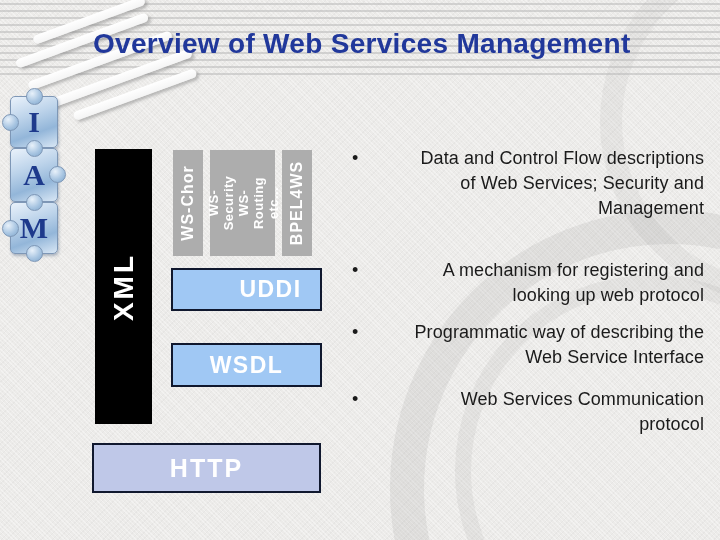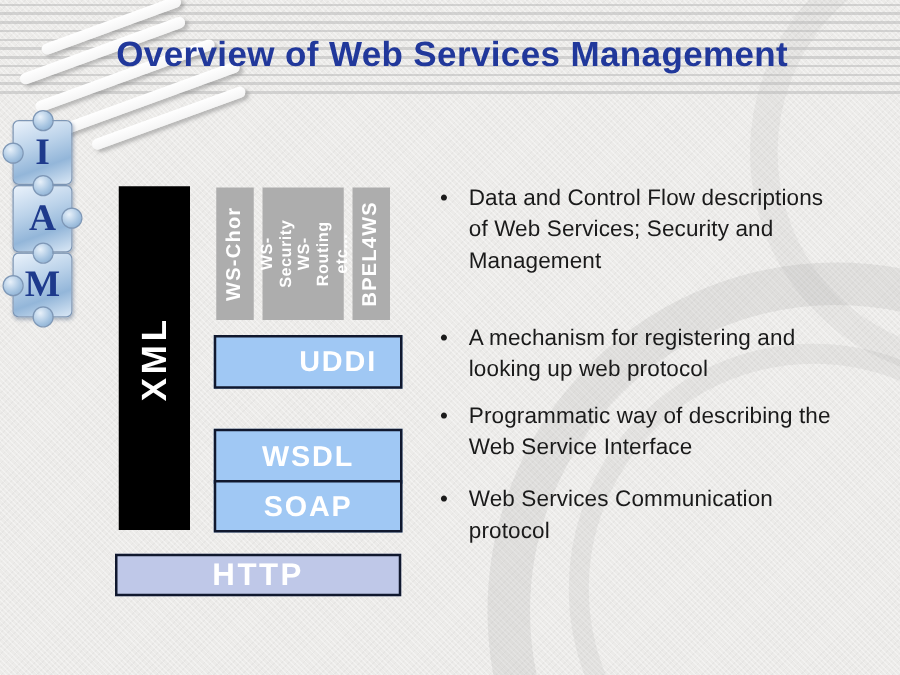--- a/index.html
+++ b/index.html
@@ -103,33 +103,33 @@
     background:#a0c8f4; border:2px solid #10182e;
     display:flex; align-items:center; justify-content:center;
     color:#fff; font-weight:bold; font-size:23px; letter-spacing:1.5px;
     box-sizing:border-box;
   }
   .uddi { top:268px; height:43px;padding-left:48px; }
   .wsdl { top:323px; height:44px;margin-top:20px; }
   .soap { top:384px; height:42px; }
 
   .http-box {
-    position:absolute; left:92px; top:443px; width:229px; height:34px;
+    position:absolute; left:92px; top:443px; width:229px; height:50px;
     background:#bfc8e8; border:2px solid #10182e;
     display:flex; align-items:center; justify-content:center;
     color:#fff; font-weight:bold; font-size:25px; letter-spacing:2px;
     box-sizing:border-box;
   }
 
   
   .bullet { position:absolute; left:352px; width:352px; display:flex; }
   .bullet .dot  { width:23px; font-size:18px; color:#1a1a1a; line-height:25px; }
   .bullet .btext{
     flex:1; font-size:18px; line-height:25px; color:#1a1a1a;
-    white-space:pre-line; letter-spacing:0.1px;
+    white-space:pre-line; letter-spacing:0.1px;text-align:right;
   }
   .b1 { top:146px; }
   .b2 { top:258px; }
   .b3 { top:320px; }
   .b4 { top:387px; }
 </style>
 </head>
 <body>
 
 <div class="slide">
@@ -179,21 +179,20 @@
     <span class="vtext">WS-Security
 WS-Routing
 etc...</span>
   </div>
   <div class="ws-box ws-bpel">
     <span class="vtext">BPEL4WS</span>
   </div>
 
   <div class="blue-box uddi">UDDI</div>
   <div class="blue-box wsdl">WSDL</div>
-  <div class="blue-box soap">SOAP</div>
 
   <div class="http-box">HTTP</div>
 
   <div class="bullet b1">
     <span class="dot">•</span>
     <span class="btext">Data and Control Flow descriptions
 of Web Services; Security and
 Management</span>
   </div>
   <div class="bullet b2">

